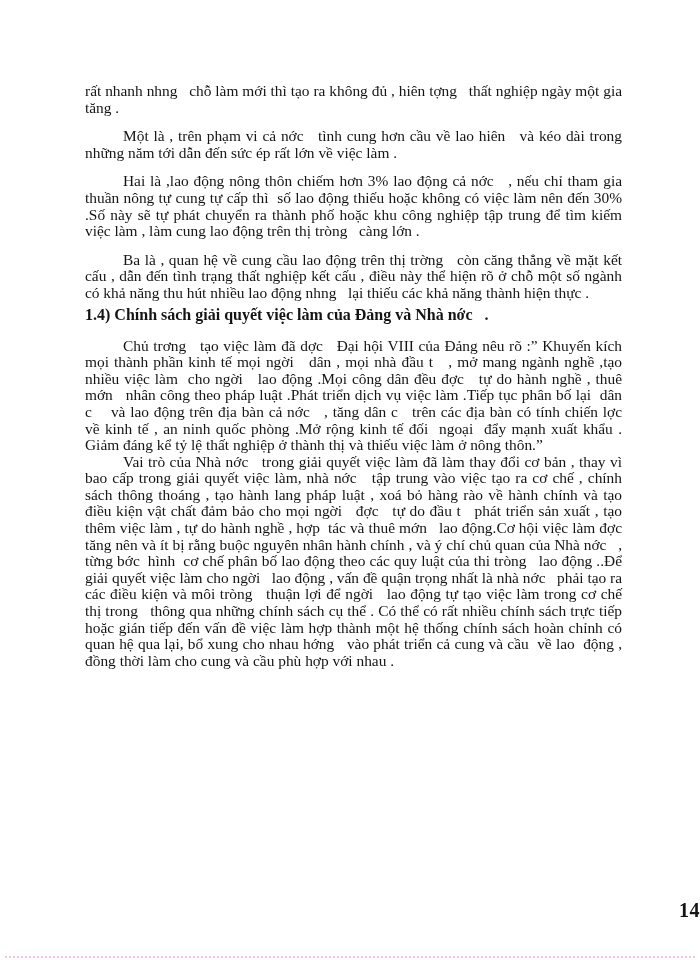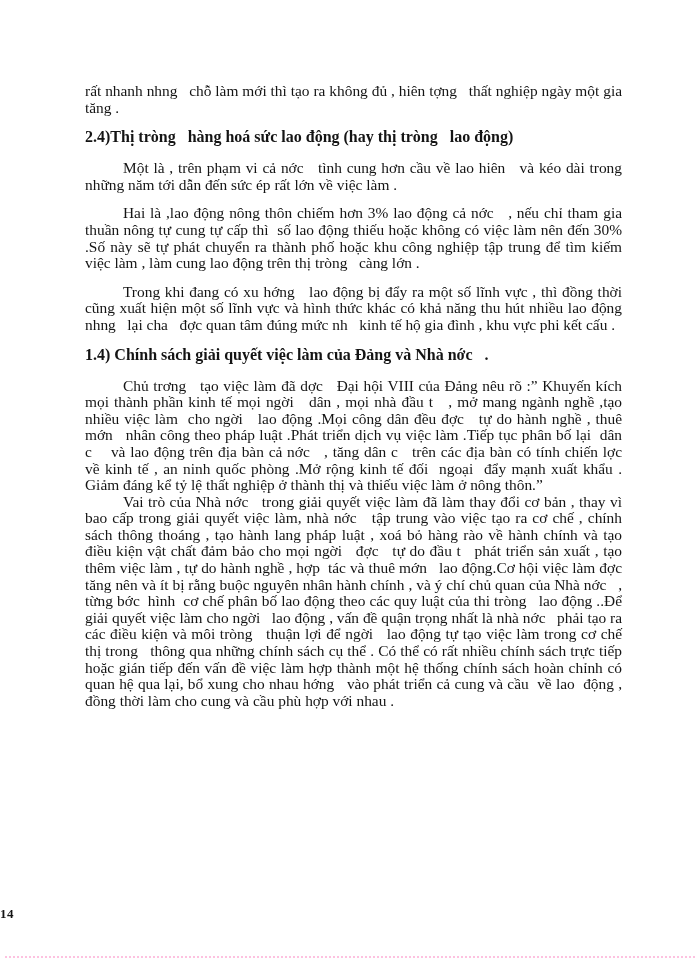--- a/index.html
+++ b/index.html
@@ -36,49 +36,48 @@
     font-weight: 700;
     margin: 4px 0 14px 0;
     text-indent: 0;
     white-space: pre-wrap;
     text-align: left;
   }
   .page-number {
     position: absolute;
     bottom: 38px; left: 0;
     width: 100%;
-    text-align: left;
-    font-size: 13px;
+    text-align: right;
+    font-size: 20px;
     font-weight: 700;
     letter-spacing: 0.5px;
   }
   .page-break-line {
     position: absolute;
     bottom: 2px; left: 5px; right: 5px;
     height: 0;
     border-top: 2px dotted #fdc2e0;
   }
 </style>
 </head>
 <body>
 
 <div class="page">
 
   <main class="body-text">
     <p class="continuation">rất nhanh nhng   chỗ làm mới thì tạo ra không đủ , hiên tợng   thất nghiệp ngày một gia tăng .</p>
 
-    <h2>2.4)Thị tròng   hàng hoá sức lao động (hay thị tròng   lao động)</h2>
 
 
     <p>Một là , trên phạm vi cả nớc   tình cung hơn cầu về lao hiên   và kéo dài trong những năm tới dẫn đến sức ép rất lớn về việc làm .</p>
 
     <p>Hai là ,lao động nông thôn chiếm hơn 3% lao động cả nớc   , nếu chỉ tham gia thuần nông tự cung tự cấp thì  số lao động thiếu hoặc không có việc làm nên đến 30% .Số này sẽ tự phát chuyển ra thành phố hoặc khu công nghiệp tập trung để tìm kiếm việc làm , làm cung lao động trên thị tròng   càng lớn .</p>
 
+    <p class="mb0">Ba là , quan hệ về cung cầu lao động trên thị trờng   còn căng thẳng về mặt kết cấu , dẫn đến tình trạng thất nghiệp kết cấu , điều này thể hiện rõ ở chỗ một số ngành có khả năng thu hút nhiều lao động nhng   lại thiếu các khả năng thành hiện thực .</p>
 
-    <p>Trong khi đang có xu hớng   lao động bị đẩy ra một số lĩnh vực , thì đồng thời cũng xuất hiện một số lĩnh vực và hình thức khác có khả năng thu hút nhiều lao động nhng   lại cha   đợc quan tâm đúng mức nh   kinh tế hộ gia đình , khu vực phi kết cấu .</p>
 
     <h2>1.4) Chính sách giải quyết việc làm của Đảng và Nhà nớc   .</h2>
 
     <p class="mb0">Chủ trơng   tạo việc làm đã dợc   Đại hội VIII của Đảng nêu rõ :” Khuyến kích mọi thành phần kinh tế mọi ngời   dân , mọi nhà đầu t   , mở mang ngành nghề ,tạo nhiều việc làm  cho ngời   lao động .Mọi công dân đều đợc   tự do hành nghề , thuê mớn   nhân công theo pháp luật .Phát triển dịch vụ việc làm .Tiếp tục phân bố lại  dân c    và lao động trên địa bàn cả nớc   , tăng dân c   trên các địa bàn có tính chiến lợc   về kinh tế , an ninh quốc phòng .Mở rộng kinh tế đối  ngoại  đẩy mạnh xuất khẩu . Giảm đáng kể tỷ lệ thất nghiệp ở thành thị và thiếu việc làm ở nông thôn.”</p>
 
     <p class="mb0">Vai trò của Nhà nớc   trong giải quyết việc làm đã làm thay đổi cơ bản , thay vì bao cấp trong giải quyết việc làm, nhà nớc   tập trung vào việc tạo ra cơ chế , chính sách thông thoáng , tạo hành lang pháp luật , xoá bỏ hàng rào về hành chính và tạo điều kiện vật chất đảm bảo cho mọi ngời   đợc   tự do đầu t   phát triển sản xuất , tạo thêm việc làm , tự do hành nghề , hợp  tác và thuê mớn   lao động.Cơ hội việc làm đợc   tăng nên và ít bị rằng buộc nguyên nhân hành chính , và ý chí chủ quan của Nhà nớc   , từng bớc  hình  cơ chế phân bố lao động theo các quy luật của thi tròng   lao động ..Để  giải quyết việc làm cho ngời   lao động , vấn đề quận trọng nhất là nhà nớc   phải tạo ra các điều kiện và môi tròng   thuận lợi để ngời   lao động tự tạo việc làm trong cơ chế thị trong   thông qua những chính sách cụ thể . Có thể có rất nhiều chính sách trực tiếp hoặc gián tiếp đến vấn đề việc làm hợp thành một hệ thống chính sách hoàn chỉnh có quan hệ qua lại, bổ xung cho nhau hớng   vào phát triển cả cung và cầu  về lao  động , đồng thời làm cho cung và cầu phù hợp với nhau .</p>
   </main>
 
   <div class="page-number">14</div>
 

